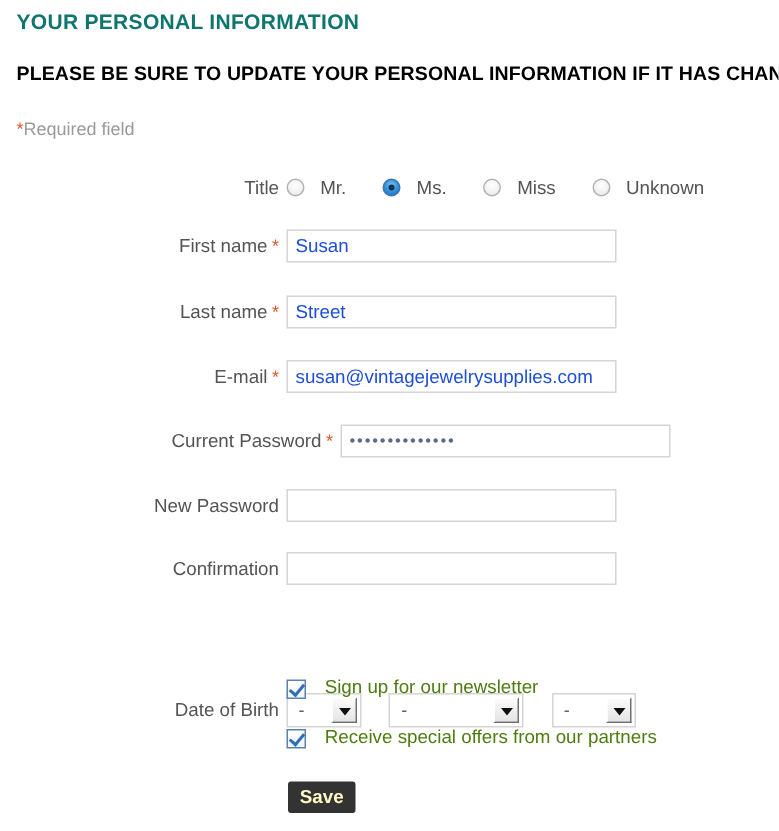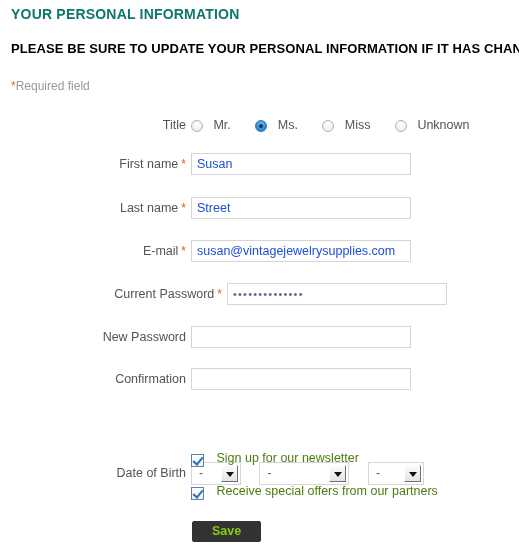--- a/index.html
+++ b/index.html
@@ -254,27 +254,27 @@
     margin-left: 8px;
     line-height: 15px;
     vertical-align: top;
   }
 
   
   .save-btn {
     position: absolute;
     left: 192px;
     top: 521px;
-    width: 69px;
+    width: 45px;
     height: 21px;
     box-sizing: border-box;
     background: #333333;
     border: 1px solid #333333;
     border-radius: 2px;
-    color: #84cc16;
+    color: #fef9c3;
     font-family: "Liberation Sans", sans-serif;
     font-size: 12.5px;
     font-weight: bold;
     line-height: 19px;
     text-align: center;
     padding: 0;
     cursor: pointer;
   }
 </style>
 </head>

